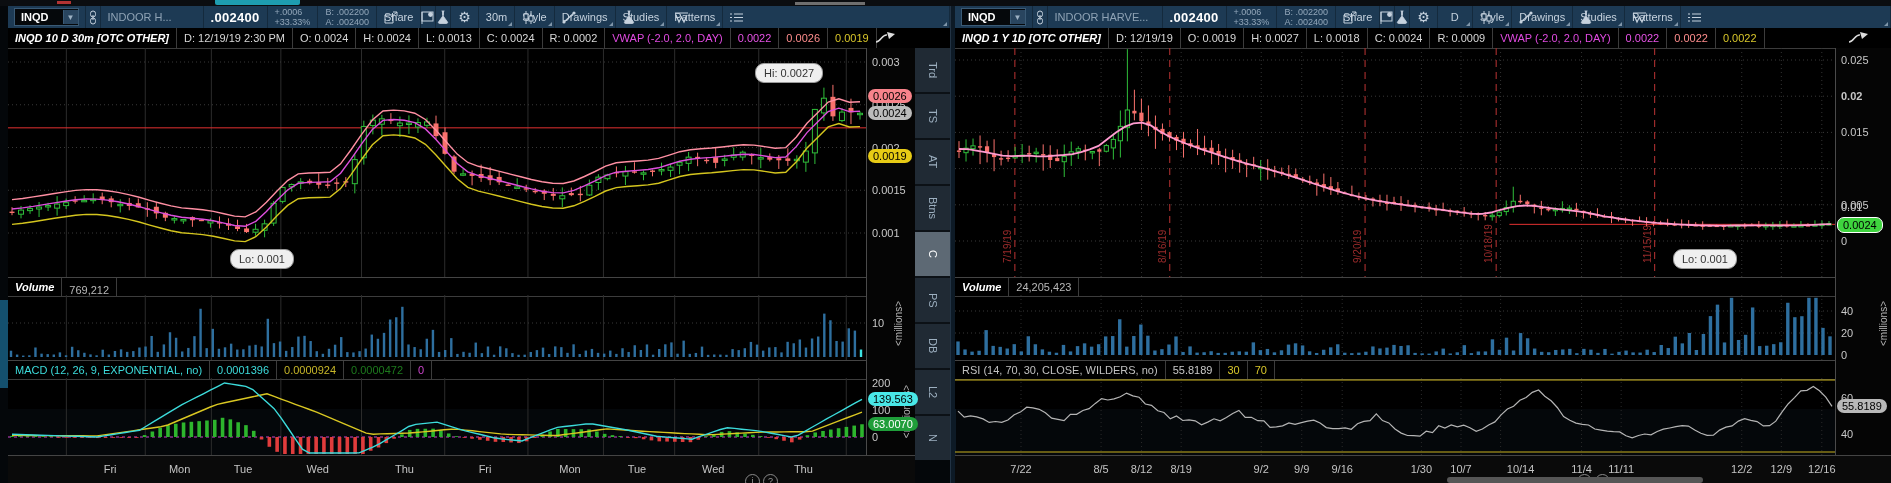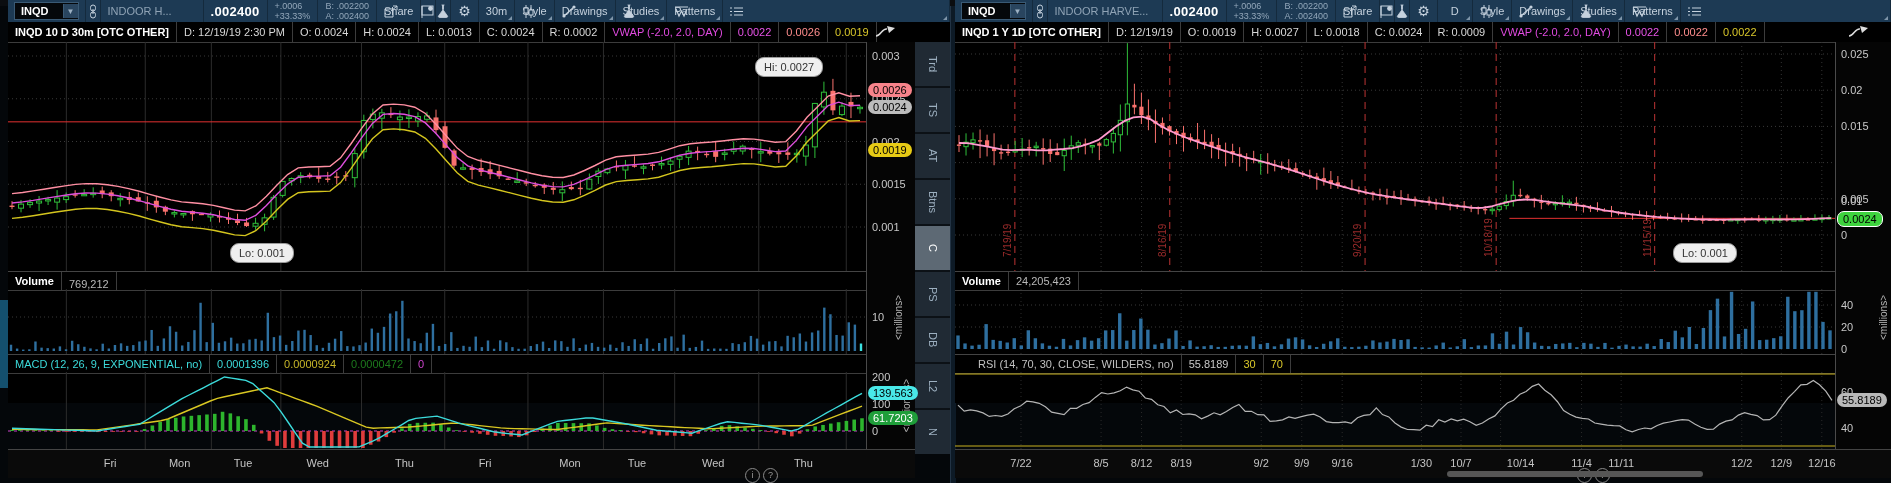--- a/index.html
+++ b/index.html
@@ -1,38 +1,38 @@
 <!DOCTYPE html>
 <html><head>
 <meta charset="utf-8">
 <style>
   html,body{margin:0;padding:0;background:#000;}
   #stage{position:relative;width:1891px;height:483px;background:#04070a;overflow:hidden;
          font-family:"Liberation Sans",sans-serif;-webkit-font-smoothing:antialiased;}
-  .panel{position:absolute;top:0;height:403px;background:#000;}
+  .panel{position:absolute;top:6px;height:403px;background:#000;}
   
   .toolbar{position:absolute;left:0;top:0;right:0;height:22px;background:#1d3a54;display:flex;
            align-items:stretch;font-size:11px;color:#c6d2de;overflow:hidden;white-space:nowrap;}
   .tseg{display:flex;align-items:center;gap:5px;padding:0 7px;border-right:1px solid #142a3d;position:relative;}
   .tseg.btn{cursor:default;}
   .symbox{display:flex;align-items:center;background:#05080b;border:1px solid #3a5a75;height:16px;
           margin:0 2px;}
   .symtext{color:#fff;font-weight:bold;padding:0 14px 0 6px;font-size:11px;}
   .symdd{width:14px;height:14px;background:#2b4献0;background:#29455f;display:flex;align-items:center;
          justify-content:center;color:#9db2c4;font-size:8px;border-left:1px solid #3a5a75;}
   .price-big{color:#fff;font-weight:bold;font-size:13px;letter-spacing:.3px;}
   .two-line{display:flex;flex-direction:column;justify-content:center;font-size:9px;line-height:10px;color:#93a7ba;}
   .dd::after{content:"";position:absolute;right:2px;bottom:2px;width:0;height:0;
              border-left:4px solid transparent;border-bottom:4px solid #7f95a9;}
   .ticon{display:flex;align-items:center;justify-content:center;}
   
   .chead{position:absolute;display:flex;align-items:stretch;background:#000;font-size:11px;color:#ddd;
          border-bottom:1px solid #3c3c3c;overflow:hidden;white-space:nowrap;}
   .cseg{display:flex;align-items:center;padding:0 7px;border-right:1px solid #3c3c3c;}
-  .cseg.title{color:#fff;font-weight:bold;}
+  .cseg.title{color:#fff;font-weight:bold;font-style:italic;}
   .cfill{flex:1;border-right:none;}
   
   .tick{position:absolute;font-size:11px;color:#c8c8c8;}
   .tlab{position:absolute;top:7px;font-size:11px;color:#c4c4c4;transform:translateX(-50%);}
   .unit{position:absolute;font-size:10px;color:#b5b5b5;transform:rotate(-90deg);transform-origin:center;white-space:nowrap;}
   .bubble{position:absolute;height:14px;line-height:14px;border-radius:7px;padding:0 5px;font-size:11px;z-index:5;}
   .tip{position:absolute;background:#efefef;border:1px solid #9a9a9a;border-radius:9px;color:#333;
        font-size:11px;padding:0 8px;height:18px;line-height:18px;z-index:6;}
   .axis-col{position:absolute;background:#050505;border-left:1px solid #4a4a4a;}
   
@@ -765,21 +765,21 @@
         <path d="M13 2 L21 4 L15 9 z" fill="#ddd"></path>
       </svg>
     <div class="circle-ic" style="left:737px;top:468px;">i</div>
     <div class="circle-ic" style="left:755px;top:468px;">?</div>
   <div class="tip" style="left: 747px; top: 57px;">Hi: 0.0027</div>
       <div class="tip" style="left: 222px; top: 243px;">Lo: 0.001</div>
       <div class="bubble" style="left: 860px; top: 83.2px; background: rgb(248, 131, 139); color: rgb(0, 0, 0);">0.0026</div>
       <div class="bubble" style="left: 860px; top: 100.3px; background: rgb(188, 188, 188); color: rgb(0, 0, 0);">0.0024</div>
       <div class="bubble" style="left: 860px; top: 143.05px; background: rgb(231, 203, 21); color: rgb(0, 0, 0);">0.0019</div>
       <div class="bubble" style="left: 860px; top: 386.318px; background: rgb(73, 232, 232); color: rgb(0, 0, 0);">139.563</div>
-      <div class="bubble" style="left: 860px; top: 411.258px; background: rgb(31, 158, 58); color: rgb(255, 255, 255);">61.7203</div>
+      <div class="bubble" style="left: 860px; top: 411.258px; background: rgb(31, 158, 58); color: rgb(255, 255, 255);">63.0070</div>
       <div class="unit" style="left: 868px; top: 312px;">&lt;millions&gt;</div>
       <div class="unit" style="left: 872px; top: 400px;">&lt;millionths&gt;</div>
     </div>
 
   <div style="position:absolute;left:950px;top:6px;width:5px;height:477px;background:#0d1a26;border-left:1px solid #234;"></div>
 
   <div style="position:absolute;left:0;top:300px;width:8px;height:88px;background:#14506e;"></div>
 
   <div class="panel" id="panel-right" style="left:955px;width:936px;">
     <div class="toolbar">
@@ -1359,21 +1359,21 @@
           <rect x="831.1064516129032" y="7.762309275909622" width="3.4" height="52.23769072409038" fill="#2e6f9f"></rect>
           <rect x="838.1387096774193" y="22.199643968295533" width="3.4" height="37.80035603170447" fill="#2e6f9f"></rect>
           <rect x="845.1709677419354" y="21.208936574405875" width="3.4" height="38.791063425594125" fill="#2e6f9f"></rect>
           <rect x="852.2032258064515" y="2.799999999999997" width="3.4" height="57.2" fill="#2e6f9f"></rect>
           <rect x="859.2354838709678" y="2.799999999999997" width="3.4" height="57.2" fill="#2e6f9f"></rect>
           <rect x="866.2677419354839" y="32.9006490977726" width="3.4" height="27.0993509022274" fill="#2e6f9f"></rect>
           <rect x="873.3" y="41.32170573591331" width="3.4" height="18.678294264086688" fill="#2e6f9f"></rect>
         </svg>
       </div>
     <div class="chead" style="left:0;top:354px;width:936px;height:18px;border-top:1px solid #444;">
-      <div class="cseg" style="color:#c0c0c0;margin-left:16px;">
+      <div class="cseg" style="color:#c0c0c0;">
           <span>RSI (14, 70, 30, CLOSE, WILDERS, no)</span>
         </div>
       <div id="pr-rsivals" style="display:flex;align-items:stretch;">
           <div class="cseg">
             <span style="color: rgb(200, 200, 200);">55.8189</span>
           </div>
           <div class="cseg">
             <span style="color: rgb(217, 199, 42); text-align: center;">30</span>
           </div>
           <div class="cseg">
@@ -1416,21 +1416,21 @@
         <span class="tlab" style="left: 506px;">10/7</span>
         <span class="tlab" style="left: 545.6px; margin-left: 20px;">10/14</span>
         <span class="tlab" style="left: 626.56px;">11/4</span>
         <span class="tlab" style="left: 666.16px;">11/11</span>
         <span class="tlab" style="left: 786.72px;">12/2</span>
         <span class="tlab" style="left: 826.32px;">12/9</span>
         <span class="tlab" style="left: 866.8px;">12/16</span>
       </div>
     <div class="axis-col" id="pr-axis" style="left:880px;top:42px;width:56px;height:407px;">
         <span class="tick" style="left: 5px; top: 6px;">0.025</span>
-        <span class="tick" style="left: 5px; top: 42.2px;">0.02</span>
+        <span class="tick" style="left: 5px; top: 42.2px; font-weight: bold;">0.02</span>
         <span class="tick" style="left: 5px; top: 78.4px;">0.015</span>
         <span class="tick" style="left: 5px; top: 114.6px; margin-top: 38px;">0.01</span>
         <span class="tick" style="left: 5px; top: 150.8px;">0.005</span>
         <span class="tick" style="left: 5px; top: 187px;">0</span>
         <span class="tick" style="left: 5px; top: 257px;">40</span>
         <span class="tick" style="left: 5px; top: 279px;">20</span>
         <span class="tick" style="left: 5px; top: 301px;">0</span>
         <span class="tick" style="left: 5px; top: 344px;">60</span>
         <span class="tick" style="left: 5px; top: 380px;">40</span>
       </div>

